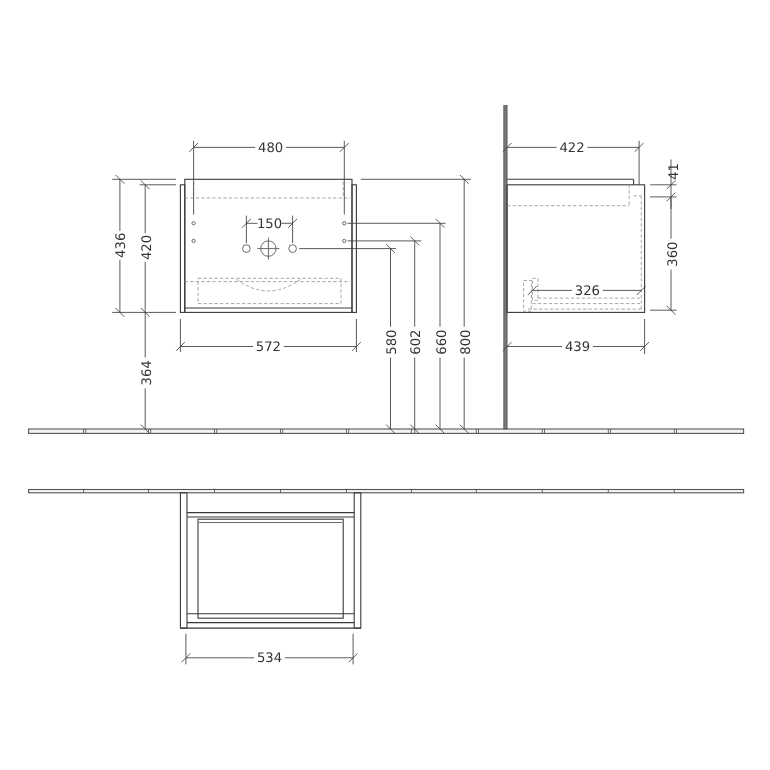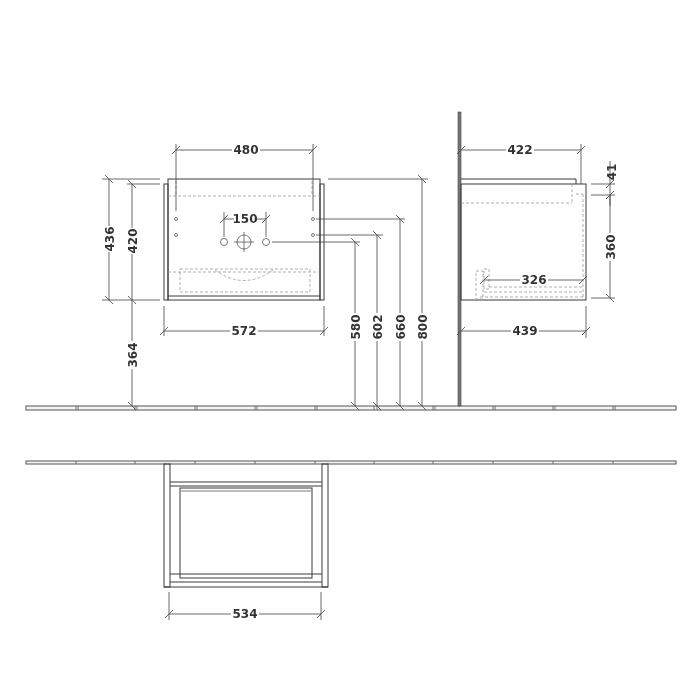--- a/index.html
+++ b/index.html
@@ -1,17 +1,17 @@
 <!DOCTYPE html>
 <html><head>
   <meta charset="utf-8">
   <style>
     html, body { margin: 0; padding: 0; background: #ffffff; }
     body { width: 700px; height: 700px; overflow: hidden; }
-    #drawing { position: absolute; left: 0; top: 16px; width: 700px; height: 604px; font-weight: bold; }
+    #drawing { position: absolute; left: 0; top: 0; width: 700px; height: 604px; }
     svg { display: block; }
     .ln { stroke: #3a3a3a; stroke-width: 1; fill: none; }
     .thin { stroke: #555; stroke-width: 0.8; fill: none; }
     .dim { stroke: #444; stroke-width: 0.8; fill: none; }
     .dash { stroke: #9a9a9a; stroke-width: 0.8; fill: none; stroke-dasharray: 3 2; }
     .wall { stroke: #555; stroke-width: 1; fill: #f4f4f4; }
     .pole { fill: #777; stroke: #444; stroke-width: 0.6; }
     .lbl { font-family: "DejaVu Sans", sans-serif; font-size: 12px; fill: #333; }
     .lblbg { fill: #fff; }
   </style>

